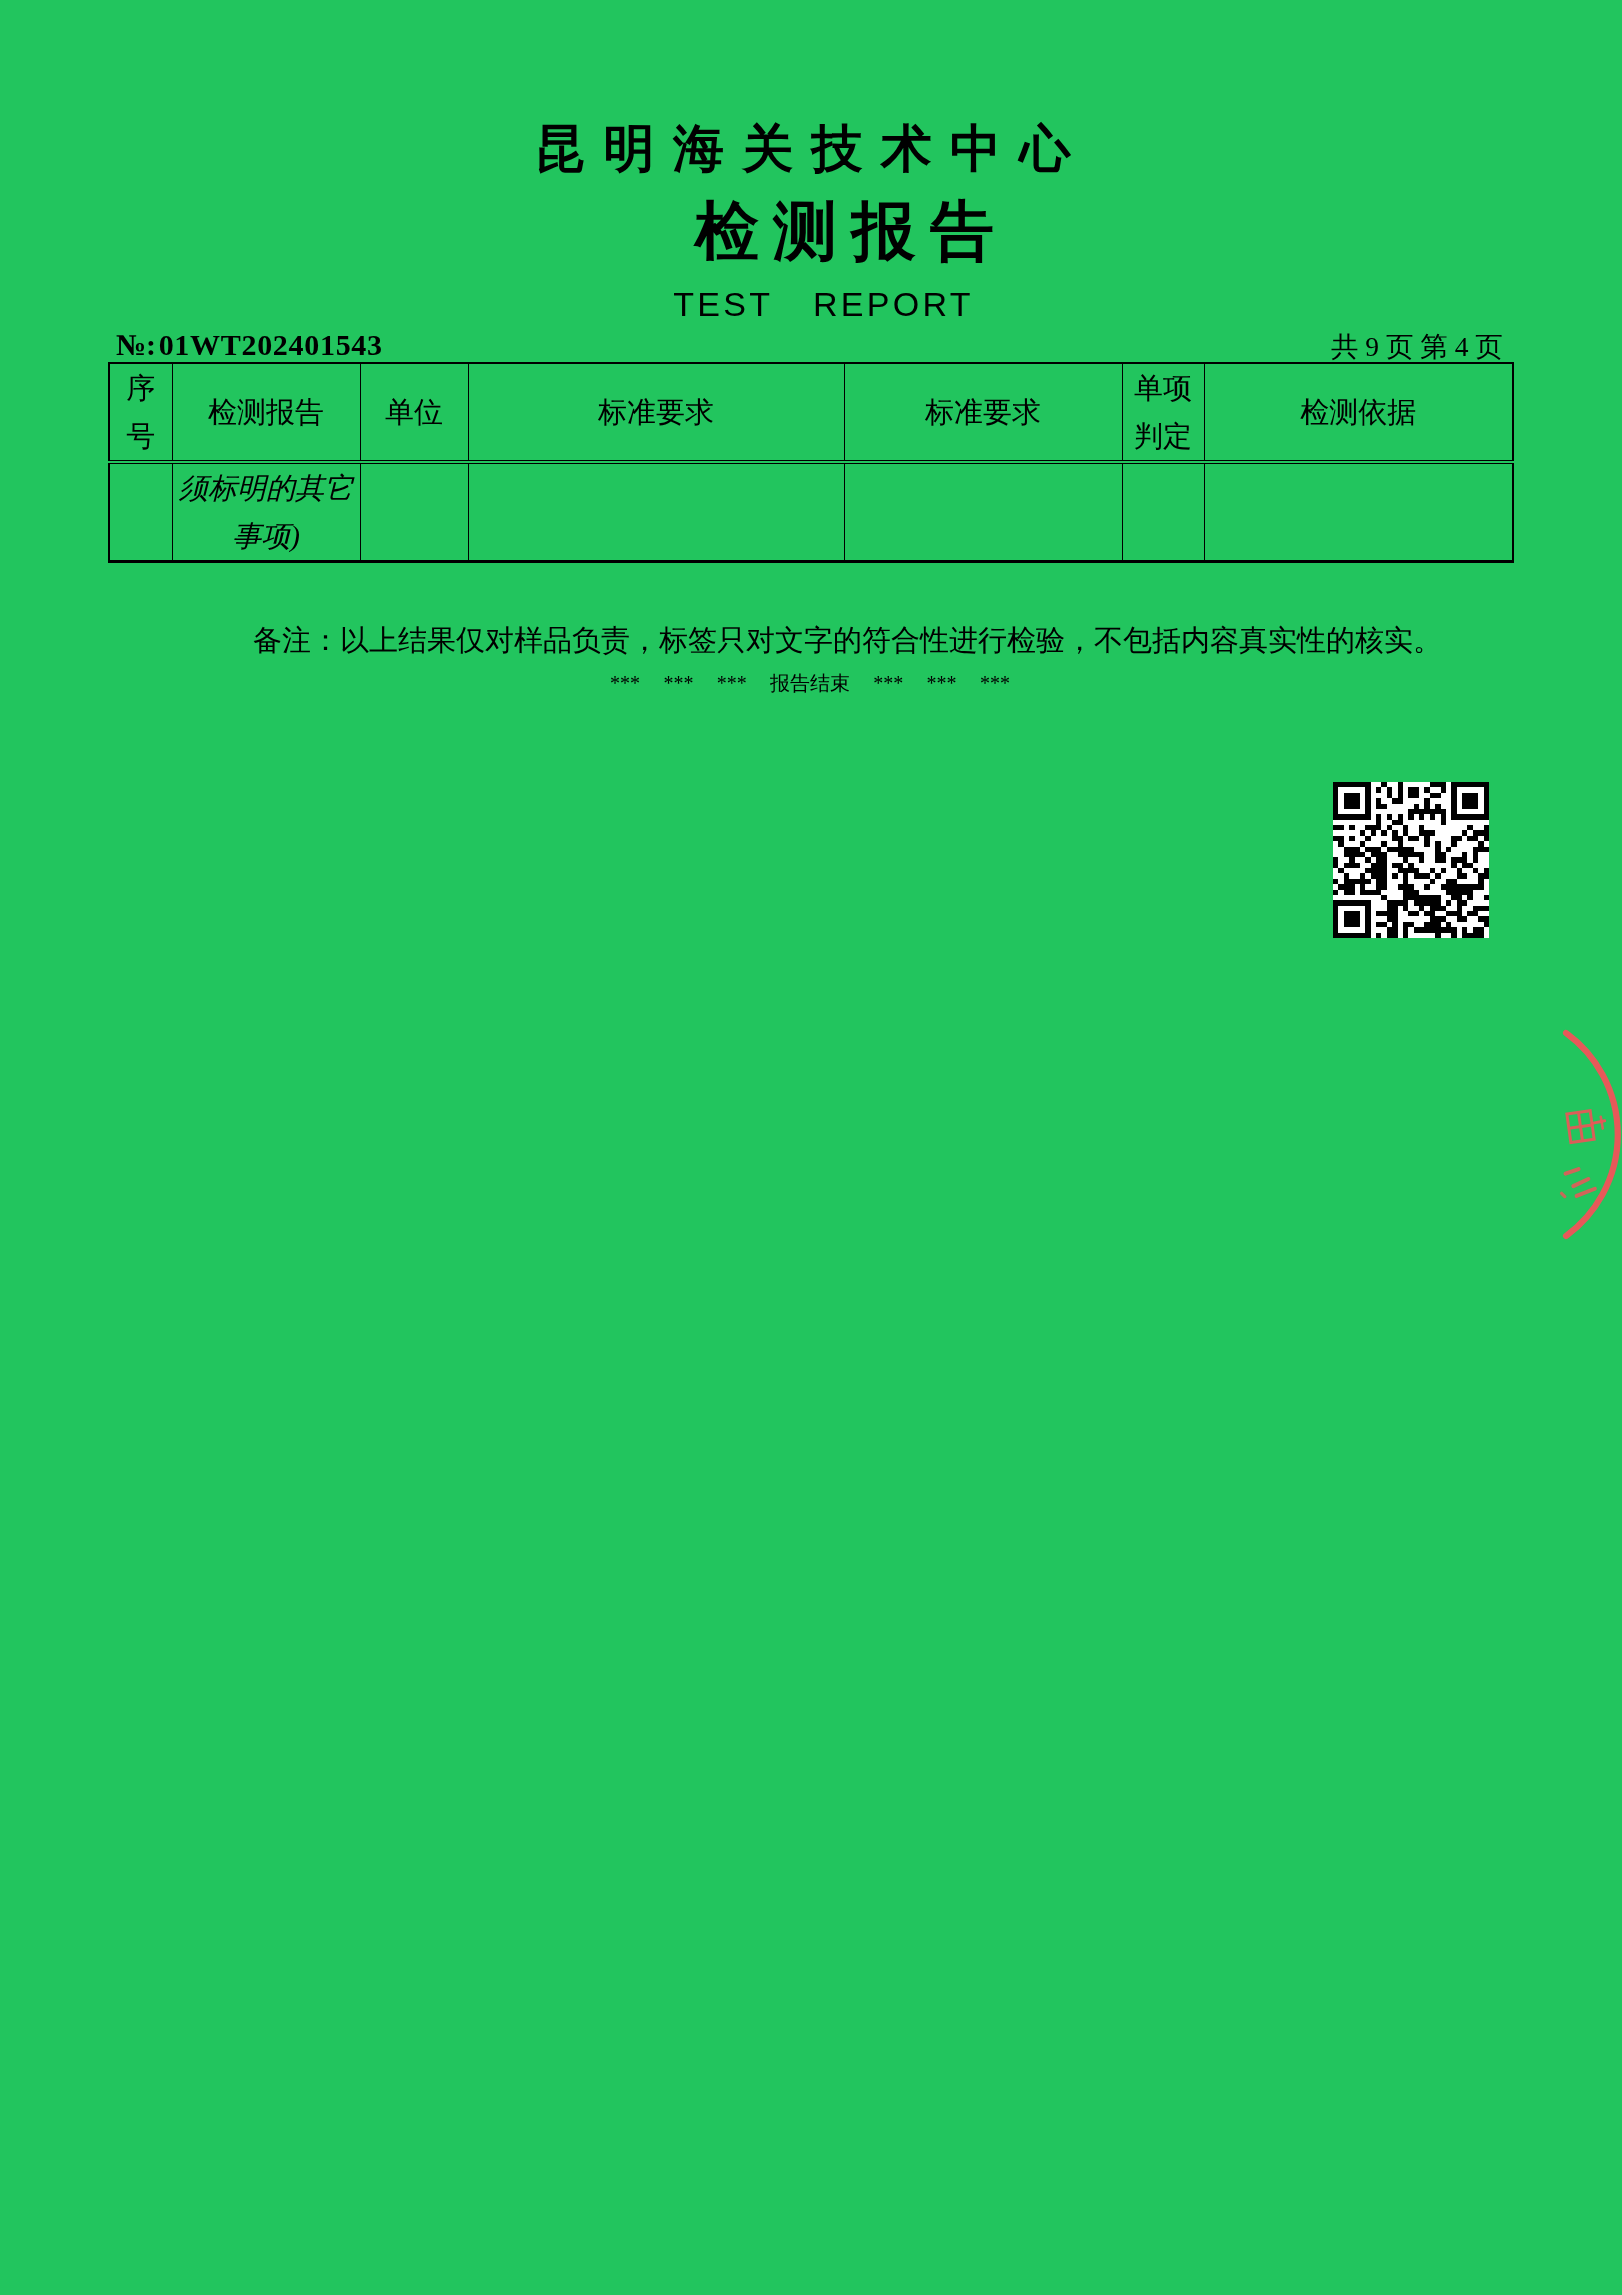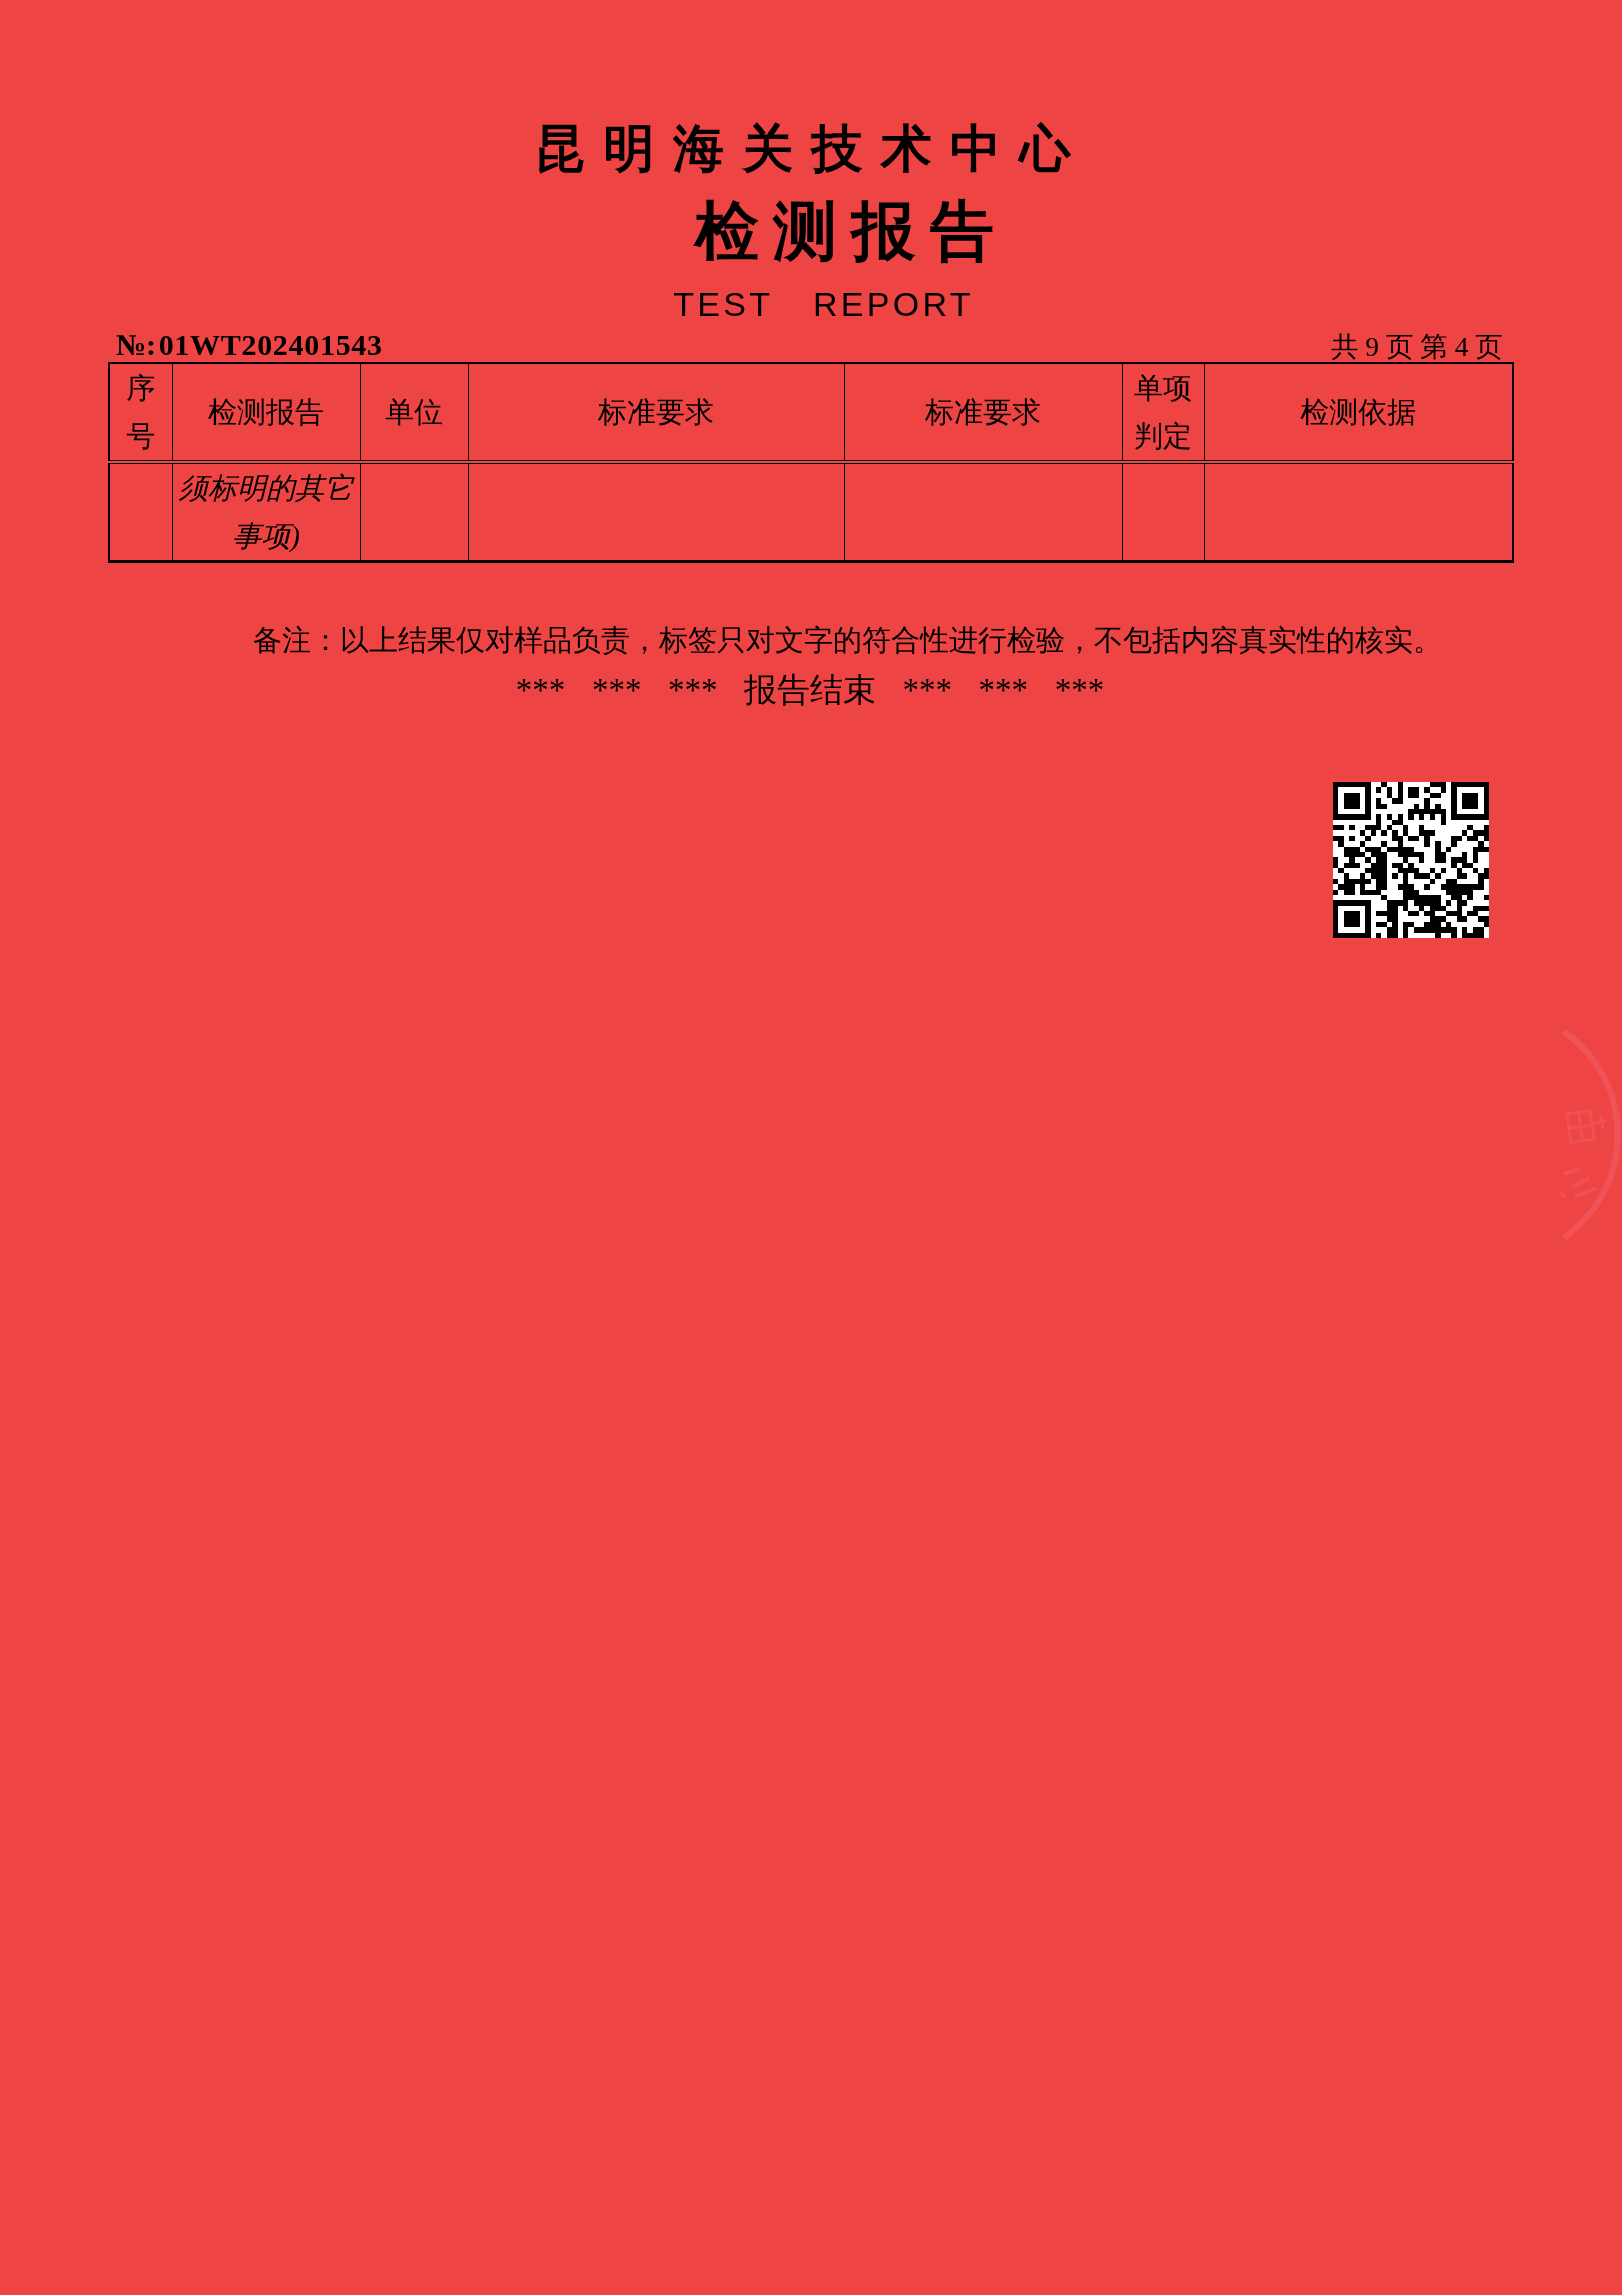--- a/index.html
+++ b/index.html
@@ -1,19 +1,19 @@
 <!DOCTYPE html>
 <html style="font-size:10.5px"><head>
 <meta charset="utf-8">
 <style>
   html,body{margin:0;padding:0;background:#e8e8e8;}
   .page{
     position:relative;
     width:1623px;height:2295px;
-    background:#ef4444;
+    background:#22c55e;
     overflow:hidden;
     font-family:"Liberation Serif","DejaVu Serif",serif;
     color:#000;
   }
   
   .org-name{
     position:absolute;top:124px;left:0;width:1623px;
     text-align:center;font-size:51px;font-weight:bold;
     letter-spacing:18.3px;line-height:1;white-space:nowrap;
   }
@@ -57,21 +57,21 @@
   table.results thead th{border-bottom:4.6px double #000;line-height:48px;}
   table.results tbody tr{height:99px;}
   table.results tbody td{line-height:48px;font-style:italic;}
   
   .remark{
     position:absolute;top:623px;left:253px;width:1283px;
     font-size:29px;line-height:1.2;white-space:nowrap;
   }
   .end-marker{
     position:absolute;top:671px;left:108px;width:1404px;
-    text-align:center;font-size:33px;word-spacing:18.3px;
+    text-align:center;font-size:20px;word-spacing:18.3px;
     line-height:1.2;white-space:nowrap;
   }
   
   .qr-code{position:absolute;top:782px;left:1333px;width:156px;height:156px;}
   
   .seal{position:absolute;top:1018px;left:1538px;width:85px;height:229px;}
 </style>
 </head>
 <body>
 

